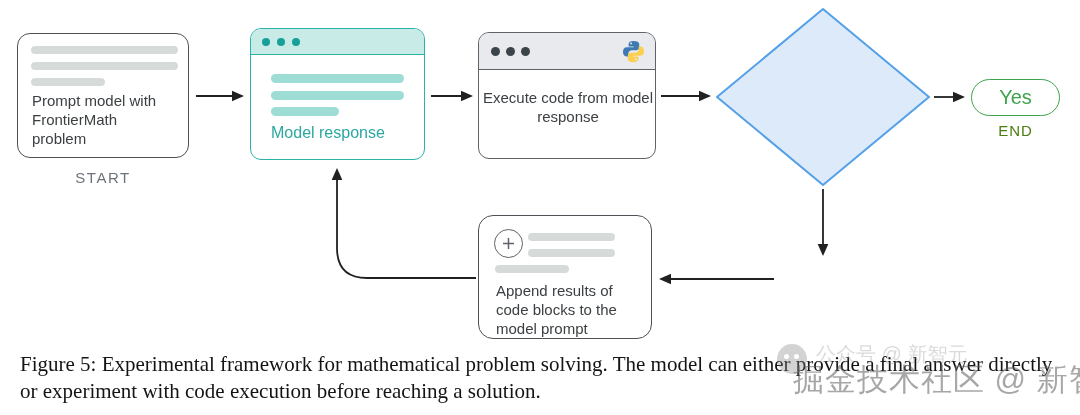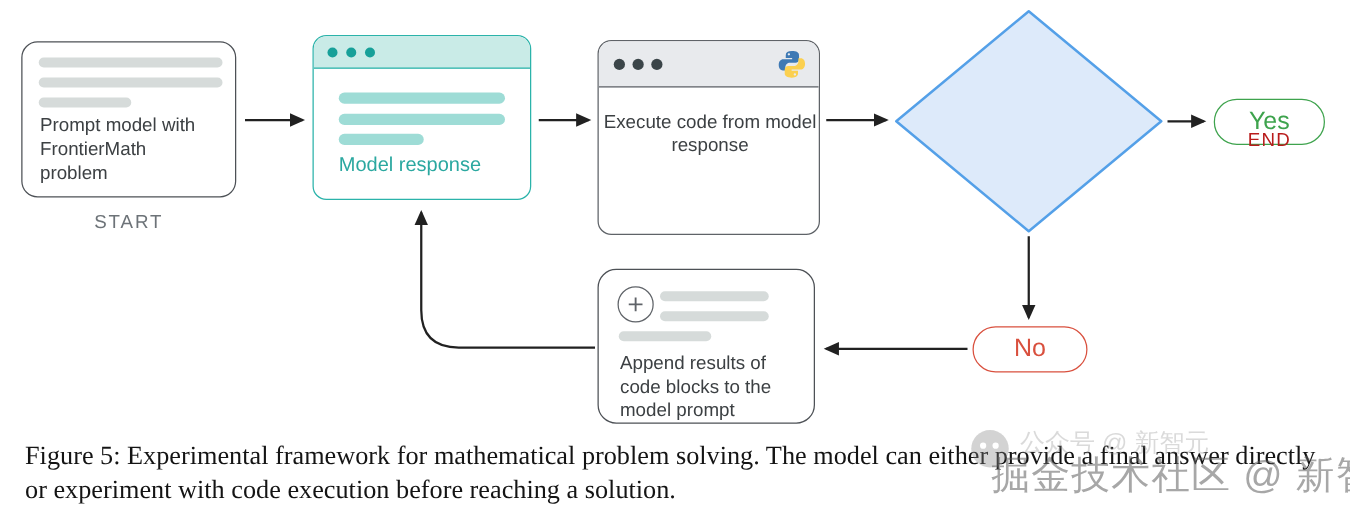--- a/index.html
+++ b/index.html
@@ -108,40 +108,39 @@
       </div>
     </div>
     <div class="skel skel-teal" style="left:20px;top:45px;width:133px;"></div>
     <div class="skel skel-teal" style="left:20px;top:62px;width:133px;"></div>
     <div class="skel skel-teal" style="left:20px;top:78px;width:68px;"></div>
     <div class="abs teal-label" style="left:20px;top:95px;">Model response</div>
   </div>
 
   <div class="abs under-label" style="left:17px;top:169px;width:172px;">START</div>
 
-  <div class="abs window win-grey" style="left:478px;top:32px;width:178px;height:156px;">
+  <div class="abs window win-grey" style="left:478px;top:32px;width:178px;height:127px;">
     <div class="win-header hdr-grey" style="justify-content:space-between;padding-right:9px;">
       <div class="dots" style="gap:6px;">
         <div class="dot dot-grey"></div>
         <div class="dot dot-grey"></div>
         <div class="dot dot-grey"></div>
       </div>
       <svg width="25" height="25" viewBox="0 0 24 24">
         <path fill="#3e79b4" d="M12 1.8c-3.1 0-4.7 1.2-4.7 3.1v2.2h4.9v.9H5.3C3.4 8 1.9 9.7 1.9 12.3c0 2.7 1.3 4.4 3.2 4.4H7v-2.5c0-1.9 1.6-3.5 3.5-3.5h4.3c1.6 0 2.7-1.1 2.7-2.8V4.9c0-1.9-1.9-3.1-5.5-3.1zm-2.3 1.6c.5 0 .9.4.9.9s-.4.9-.9.9-.9-.4-.9-.9.4-.9.9-.9z"></path>
         <path fill="#fbd050" d="M12 22.2c3.1 0 4.7-1.2 4.7-3.1v-2.2h-4.9V16h6.9c1.9 0 3.4-1.7 3.4-4.3 0-2.7-1.3-4.4-3.2-4.4H17v2.5c0 1.9-1.6 3.5-3.5 3.5H9.2c-1.6 0-2.7 1.1-2.7 2.8v3.0c0 1.9 1.9 3.1 5.5 3.1zm2.3-1.6c-.5 0-.9-.4-.9-.9s.4-.9.9-.9.9.4.9.9-.4.9-.9.9z"></path>
       </svg>
     </div>
     <div class="abs node-text" style="left:0;top:55px;width:178px;text-align:center;">Execute code from model response</div>
   </div>
 
 
   <div class="abs pill pill-yes" style="left:971px;top:79px;width:89px;height:37px;">Yes</div>
-  <div class="abs under-label" style="left:971px;top:104px;width:89px;letter-spacing:1px;color:#b91c1c;">END</div>
+  <div class="abs under-label" style="left:971px;top:122px;width:89px;letter-spacing:1px;color:#4d7c0f;">END</div>
 
-  <div class="abs pill pill-no" style="left:778px;top:261px;width:92px;height:37px;">No</div>
 
   <div class="abs plain-box" style="left:478px;top:215px;width:174px;height:124px;border-radius:15px;">
     <div class="abs plus-circle" style="left:15px;top:13px;">
       <svg width="15" height="15" viewBox="0 0 15 15">
           <path d="M7.5 2 V13 M2 7.5 H13" stroke="#5f6368" stroke-width="1.5" fill="none"></path>
         </svg>
     </div>
     <div class="skel" style="left:49px;top:17px;width:87px;"></div>
     <div class="skel" style="left:49px;top:33px;width:87px;"></div>
     <div class="skel" style="left:16px;top:49px;width:74px;"></div>

